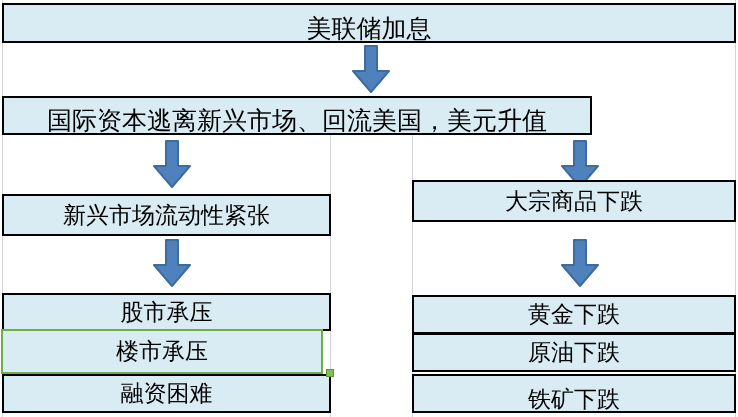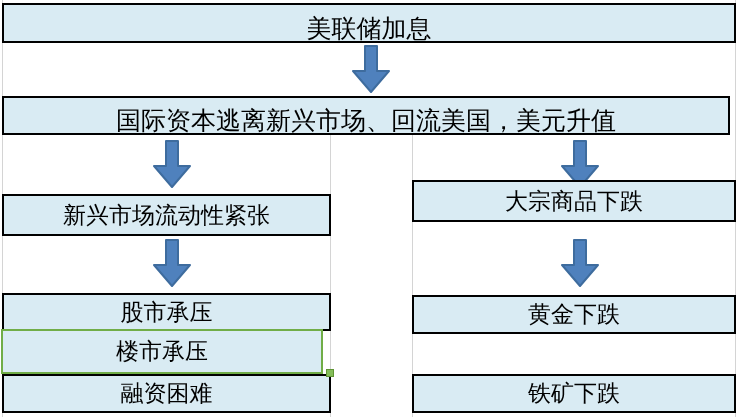--- a/index.html
+++ b/index.html
@@ -17,29 +17,29 @@
   .box-sm{font-size:23px;}
   .box.highlighted{border:2px solid #70ad47;z-index:2;}
   .arrow{position:absolute;width:38px;height:48px;z-index:1;}
   .arrow svg{display:block;width:100%;height:100%;}
   .sel-handle{
     position:absolute;width:8px;height:8px;z-index:3;
     background:#84bd5a;border:1px solid #5f9434;box-sizing:border-box;
   }
   
   #box-root      {left:2px;  top:3px;   width:734px;height:40px;}
-  #box-level2    {left:2px;  top:96px;  width:728px;height:39px;}
+  #box-level2    {left:2px;  top:96px;  width:590px;height:39px;}
   #box-left-hdr  {left:2px;  top:194px; width:329px;height:42px;}
   #box-right-hdr {left:412px;top:180px; width:324px;height:42px;}
   #box-left-0    {left:2px;  top:293px; width:329px;height:38px;text-align:center;}
   #box-left-1    {left:1px;  top:329px; width:322px;height:45px;}
   #box-left-2    {left:2px;  top:374px; width:329px;height:39px;}
   #box-right-0   {left:412px;top:295px; width:324px;height:39px;}
   #box-right-1   {left:412px;top:333px; width:324px;height:39px;}
-  #box-right-2   {left:412px;top:374px; width:324px;height:39px;}
+  #box-right-2   {left:412px;top:374px; width:324px;height:39px;align-items:flex-end;}
   #arrow-1       {left:352px;top:45px;}
   #arrow-2-left  {left:153px;top:140px;}
   #arrow-2-right {left:561px;top:140px;}
   #arrow-3-left  {left:153px;top:239px;}
   #arrow-3-right {left:561px;top:239px;}
   #grid-v-left   {left:2px;  top:0;    height:417px;}
   #grid-v-midl   {left:330px;top:134px;height:283px;}
   #grid-v-midr   {left:412px;top:134px;height:283px;}
   #grid-v-right  {left:735px;top:0;    height:417px;}
   #handle-left-1 {left:326px;top:369px;}
@@ -104,17 +104,20 @@
     <span>楼市承压</span>
   </div>
   <div class="sel-handle" id="handle-left-1"></div>
   <div class="box box-sm" id="box-left-2">
     <span>融资困难</span>
   </div>
 
   <div class="box box-sm" id="box-right-0">
     <span>黄金下跌</span>
   </div>
+  <div class="box box-sm" id="box-right-1">
+    <span>原油下跌</span>
+  </div>
   <div class="box box-sm" id="box-right-2">
     <span>铁矿下跌</span>
   </div>
 
 </div>
 
 </body></html>

